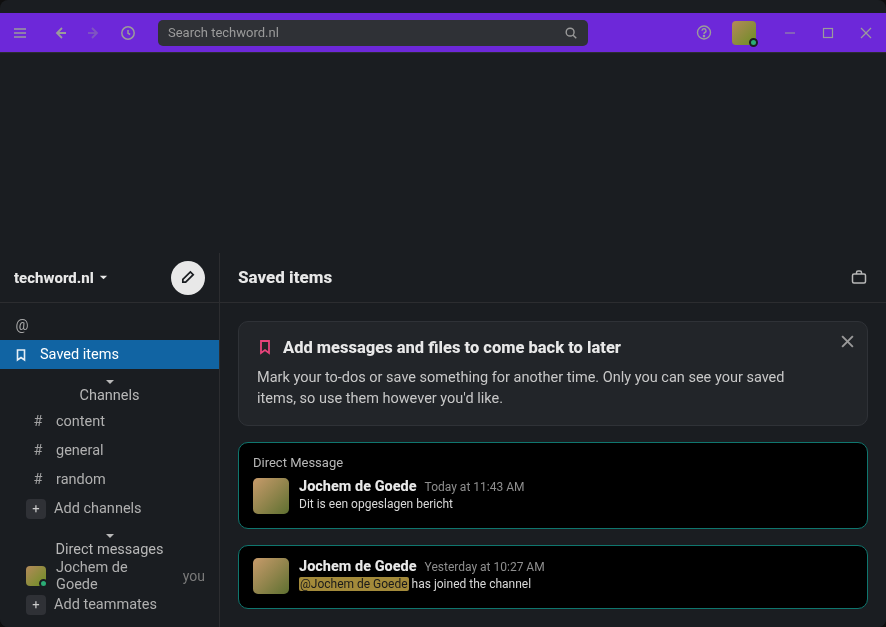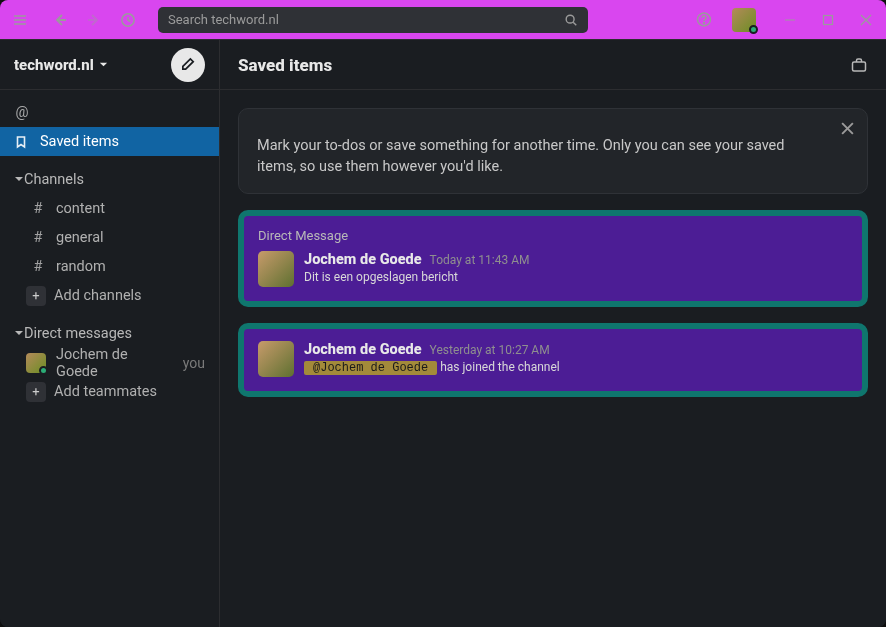--- a/index.html
+++ b/index.html
@@ -1,68 +1,68 @@
 <!DOCTYPE html>
 <html><head>
 <meta charset="utf-8">
 <style>
   * { margin:0; padding:0; box-sizing:border-box; font-family: -apple-system, BlinkMacSystemFont, "Segoe UI", Roboto, Helvetica, Arial, sans-serif; }
   body { background:#0f0f0f; width:886px; height:627px; overflow:hidden; }
   .window { width:886px; height:627px; background:#1a1d21; display:flex; flex-direction:column; border-radius:8px; overflow:hidden; }
   
-  .titlebar { height:40px; background:#d946ef; display:flex; align-items:center; padding:0 12px; gap:8px; border-bottom:1px solid #2c2d30; }
+  .titlebar { height:40px; background:#6d28d9; display:flex; align-items:center; padding:0 12px; gap:8px; border-bottom:1px solid #2c2d30;margin-top:13px; }
   .tb-nav { display:flex; align-items:center; gap:18px; color:#9b9b9b; margin-left:16px;}
   .tb-nav svg { width:16px; height:16px; }
   .icon-btn { width:16px; height:16px; display:flex; align-items:center; justify-content:center; color:#9b9b9b; cursor:pointer; }
   .search { flex:0 0 430px; height:26px; background:#2f3136; border-radius:5px; display:flex; align-items:center; padding:0 10px; color:#9b9b9b; margin-left:14px; }
   .search span { font-size:13px; flex:1; }
   .tb-right { margin-left:auto; display:flex; align-items:center; gap:20px; }
   .avatar-sm { width:24px; height:24px; border-radius:4px; background:linear-gradient(135deg,#b48a5a,#6b8e23); position:relative; }
   .presence-dot { position:absolute; right:-2px; bottom:-2px; width:9px; height:9px; border-radius:50%; background:#2bac76; border:2px solid #1a1d21; }
   .win-ctrl { display:flex; align-items:center; gap:22px; color:#9b9b9b; margin-left:6px; }
   
-  .body { flex:1; display:flex; min-height:0; }
+  .body { flex:1; display:flex; min-height:0;align-items:flex-end; }
   
   .sidebar { width:220px; background:#1a1d21; display:flex; flex-direction:column; border-right:1px solid #2c2d30;}
   .ws-header { height:50px; display:flex; align-items:center; padding:0 14px; gap:10px; border-bottom:1px solid #2c2d30;}
   .ws-name { color:#e8e8e8; font-weight:800; font-size:15px; display:flex; align-items:center; gap:4px; }
   .compose { margin-left:auto; width:34px; height:34px; border-radius:50%; background:#e8e8e8; display:flex; align-items:center; justify-content:center; color:#1a1d21; }
   .sb-list { padding:8px 0; overflow-y:auto; }
   .sb-item { height:29px; display:flex; align-items:center; padding:0 14px; gap:10px; color:#b8b8b8; font-size:14.5px; cursor:pointer; }
   .sb-item.selected { background:#1164a3; color:#fff; }
   .sb-item .ch-icon { width:16px; text-align:center; opacity:.9;}
-  .sb-section { height:30px; display:flex; align-items:center; padding:0 14px; gap:0; color:#b8b8b8; font-size:14.5px; cursor:pointer; margin-top:8px;}
+  .sb-section { height:30px; display:flex; align-items:center; padding:0 14px; gap:0; color:#b8b8b8; font-size:14.5px; cursor:pointer; margin-top:8px;flex-direction:column;}
   .sb-sub { padding-left:30px !important; color:#b0b0b0; }
   .sb-add { width:20px; height:20px; border-radius:4px; background:#2f3136; display:flex; align-items:center; justify-content:center; font-size:13px; color:#ccc; margin-right:0;}
   .dm-avatar { width:20px; height:20px; border-radius:4px; background:linear-gradient(135deg,#b48a5a,#6b8e23); position:relative; flex-shrink:0;}
   .dm-you { color:#7a7a7a; font-size:14px; margin-left:20px;}
   
   .main { flex:1; background:#1a1d21; display:flex; flex-direction:column; min-width:0;}
   .main-header { height:50px; display:flex; align-items:center; padding:0 18px; border-bottom:1px solid #2c2d30; }
   .main-title { color:#e8e8e8; font-size:17px; font-weight:800; }
   .main-header .right-icon { margin-left:auto; color:#b8b8b8; }
   .content { flex:1; padding:18px; overflow-y:auto; display:flex; flex-direction:column; gap:16px;}
   
   .banner { background:#222529; border:1px solid #2f3237; border-radius:10px; padding:16px 18px; position:relative; }
   .banner-head { display:flex; align-items:center; gap:10px; }
   .banner-title { color:#e8e8e8; font-size:16.5px; font-weight:800; }
   .banner-body { color:#c8c8c8; font-size:14.5px; line-height:1.45; margin-top:10px; max-width:560px;}
   .banner-close { position:absolute; top:12px; right:12px; color:#9b9b9b; cursor:pointer; }
   .bookmark-icon { color:#e8447b; }
   
-  .msg-card { background:#4c1d95; border:6px solid #0f766e; border-radius:10px; padding:12px 14px 14px 14px; }
+  .msg-card { background:#000000; border:1px solid #0f766e; border-radius:10px; padding:12px 14px 14px 14px; }
   .msg-source { color:#b8b8b8; font-size:13px; margin-bottom:8px; }
   .msg-row { display:flex; gap:10px; }
   .msg-avatar { width:36px; height:36px; border-radius:5px; background:linear-gradient(135deg,#c89b6b,#5e7030); flex-shrink:0;}
   .msg-body { flex:1; min-width:0; }
   .msg-head { display:flex; align-items:baseline; gap:8px; }
   .msg-author { color:#e8e8e8; font-weight:800; font-size:14.5px; }
   .msg-time { color:#8f8f8f; font-size:12px; }
   .msg-text { color:#d8d8d8; font-size:12px; margin-top:2px; }
-  .mention { background:#a38a3a; color:#1a1a1a; padding:0 9px; border-radius:2px;font-family:Liberation Mono, monospace; }
+  .mention { background:#a38a3a; color:#1a1a1a; padding:0 1px; border-radius:2px; }
   svg { display:block; }
 </style>
 </head>
 <body>
 
 <div class="window">
 
   <div class="titlebar">
     <div class="icon-btn">
       <svg viewBox="0 0 16 16" width="16" height="16" fill="none" stroke="currentColor" stroke-width="1.6">
@@ -214,20 +214,28 @@
         </div>
       </div>
       <div class="content">
 
         <div class="banner">
           <div class="banner-close">
             <svg viewBox="0 0 14 14" width="15" height="15" stroke="currentColor" stroke-width="1.8">
                 <line x1="2" y1="2" x2="12" y2="12"></line>
                 <line x1="12" y1="2" x2="2" y2="12"></line>
               </svg>
+          </div>
+          <div class="banner-head">
+            <span class="bookmark-icon">
+              <svg viewBox="0 0 16 16" width="16" height="16" fill="none" stroke="currentColor" stroke-width="1.8">
+                  <path d="M4 2 H12 V14 L8 11 L4 14 Z"></path>
+                </svg>
+            </span>
+            <span class="banner-title">Add messages and files to come back to later</span>
           </div>
           <div class="banner-body">Mark your to-dos or save something for another time. Only you can see your saved items, so use them however you'd like.</div>
         </div>
 
         <div class="msg-card">
           <div class="msg-source">Direct Message</div>
           <div class="msg-row">
             <div class="msg-avatar"></div>
             <div class="msg-body">
               <div class="msg-head">

